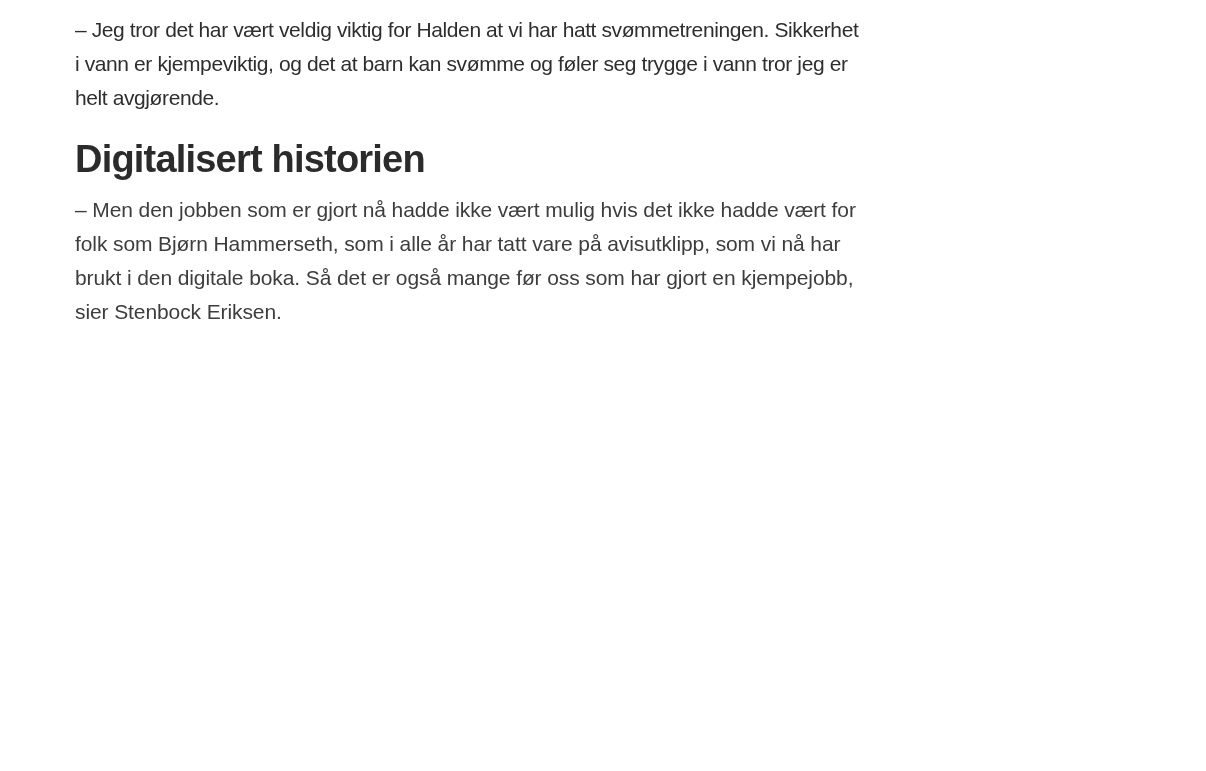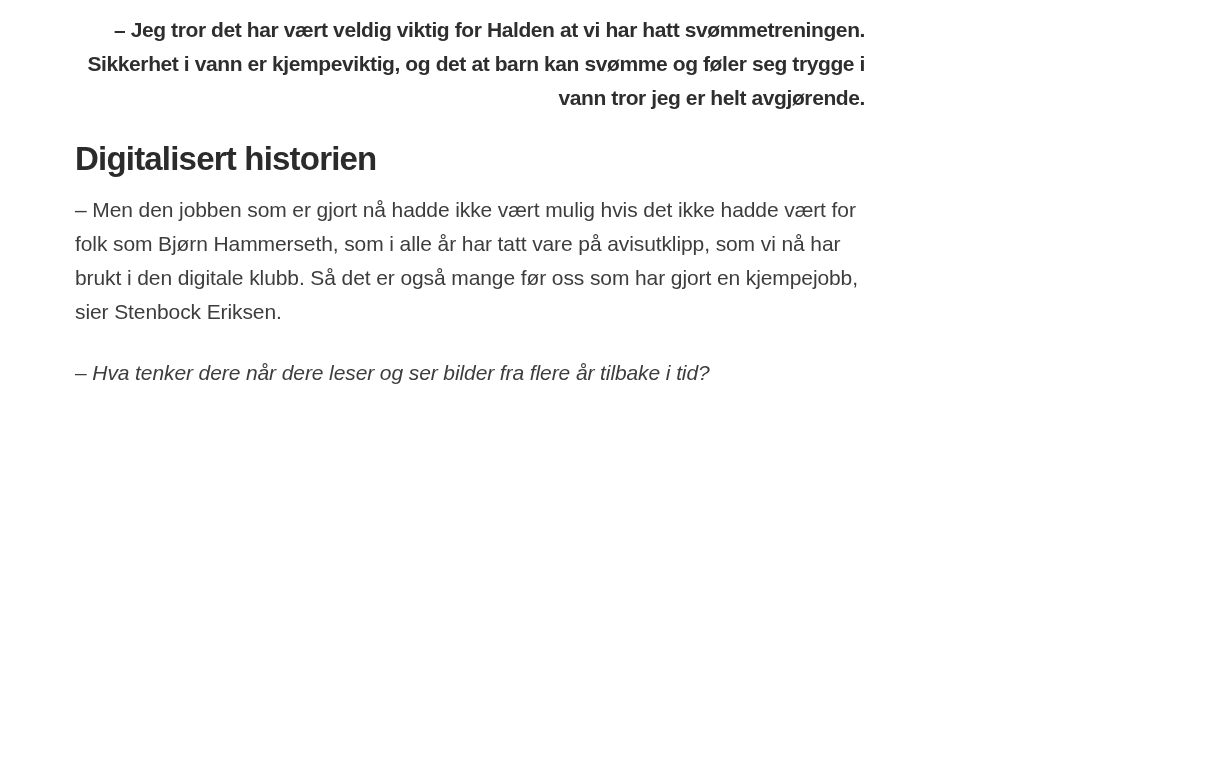--- a/index.html
+++ b/index.html
@@ -23,48 +23,46 @@
   }
   .para {
     max-width: 790px;
     margin: 0 0 27px 0;
     font-size: 21px;
     line-height: 34px;
     color: #3d3d3d;
     letter-spacing: -0.1px;
   }
   .para.bold {
-    font-weight: 700;
+    font-weight: 400;
     color: #2e2e2e;
     letter-spacing: -0.4px;
-    text-align: right;
   }
   .para.italic {
     font-style: italic;
     color: #3d3d3d;
   }
   .heading {
     max-width: 790px;
     margin: 2px 0 17px 0;
-    font-size: 33px;
+    font-size: 38px;
     line-height: 34px;
     font-weight: 700;
     color: #2b2b2b;
     letter-spacing: -0.8px;
   }
 </style>
 </head>
 <body>
 
 <main class="page">
   <article class="article-body">
     <p class="para bold">– Jeg tror det har vært veldig viktig for Halden at vi har hatt svømmetreningen. Sikkerhet i vann er kjempeviktig, og det at barn kan svømme og føler seg trygge i vann tror jeg er helt avgjørende.</p>
 
     <h2 class="heading">Digitalisert historien</h2>
 
 
 
-    <p class="para">– Men den jobben som er gjort nå hadde ikke vært mulig hvis det ikke hadde vært for folk som Bjørn Hammerseth, som i alle år har tatt vare på avisutklipp, som vi nå har brukt i den digitale klubb. Så det er også mange før oss som har gjort en kjempejobb, sier Stenbock Eriksen.</p>
+    <p class="para">– Men den jobben som er gjort nå hadde ikke vært mulig hvis det ikke hadde vært for folk som Bjørn Hammerseth, som i alle år har tatt vare på avisutklipp, som vi nå har brukt i den digitale boka. Så det er også mange før oss som har gjort en kjempejobb, sier Stenbock Eriksen.</p>
 
-    <p class="para italic">– Hva tenker dere når dere leser og ser bilder fra flere år tilbake i tid?</p>
 
   </article>
 </main>
 
 </body></html>

